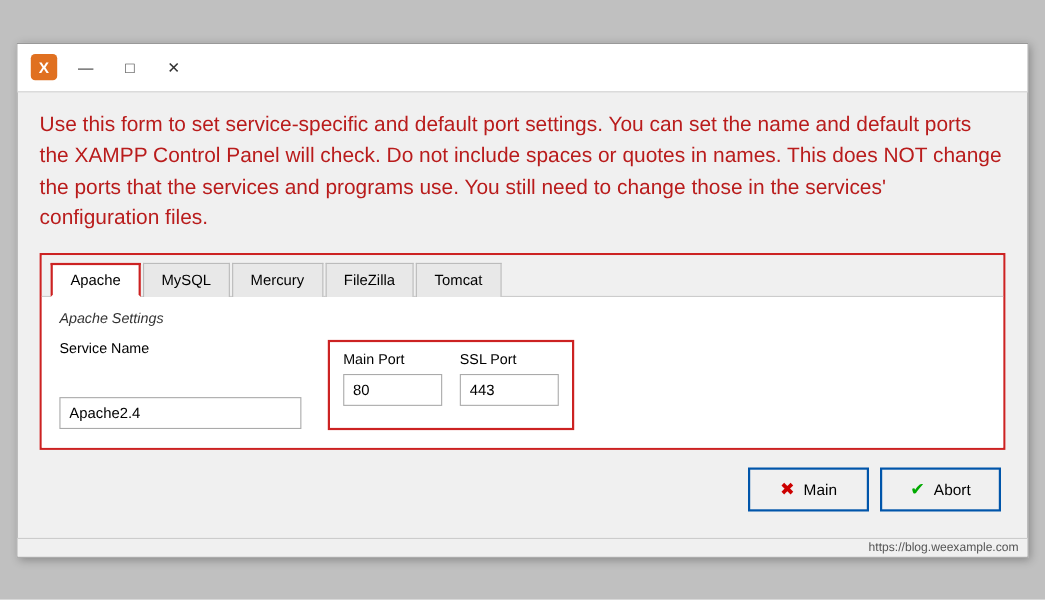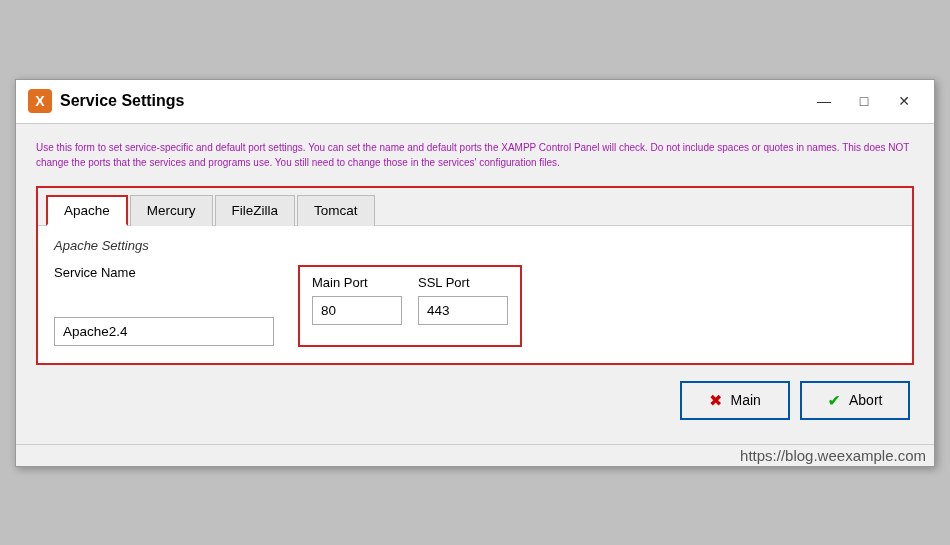--- a/index.html
+++ b/index.html
@@ -78,22 +78,22 @@
     }
 
     .window-content {
       padding: 16px 20px;
       display: flex;
       flex-direction: column;
       gap: 16px;
     }
 
     .description-text {
-      font-size: 10px;
-      color: #a21caf;
+      font-size: 19px;
+      color: #b91c1c;
       line-height: 1.5;
     }
 
     .tabs-and-settings {
       border: 2px solid #cc2222;
       background: #fff;
     }
 
     .tabs-row {
       display: flex;
@@ -214,51 +214,51 @@
       color: #cc0000;
     }
 
     .btn-save .btn-icon {
       color: #00aa00;
     }
 
     .status-bar {
       background: #f0f0f0;
       padding: 2px 8px;
-      font-size: 15px;
+      font-size: 11px;
       color: #555;
       text-align: right;
       border-top: 1px solid #ccc;
     }
   </style>
 </head>
 <body>
 
 <div class="window">
 
   <div class="title-bar">
     <div class="title-bar-icon">
       <span>X</span>
     </div>
-    <span class="title-bar-text">Service Settings</span>
     <div class="title-bar-controls">
       <button class="title-bar-btn">—</button>
       <button class="title-bar-btn">□</button>
       <button class="title-bar-btn close">✕</button>
     </div>
   </div>
 
   <div class="window-content">
 
     <p class="description-text">Use this form to set service-specific and default port settings.  You can set the name and default ports the XAMPP Control Panel will check.  Do not include spaces or quotes in names.  This does NOT change the ports that the services and programs use.  You still need to change those in the services' configuration files.</p>
 
     <div class="tabs-and-settings">
 
       <div class="tabs-row">
         <button class="tab active">Apache</button>
+        <button class="tab">MySQL</button>
         <button class="tab">Mercury</button>
         <button class="tab">FileZilla</button>
         <button class="tab">Tomcat</button>
       </div>
 
       <div class="settings-panel">
         <div class="settings-group-label">Apache Settings</div>
 
         <div class="fields-row">
 

